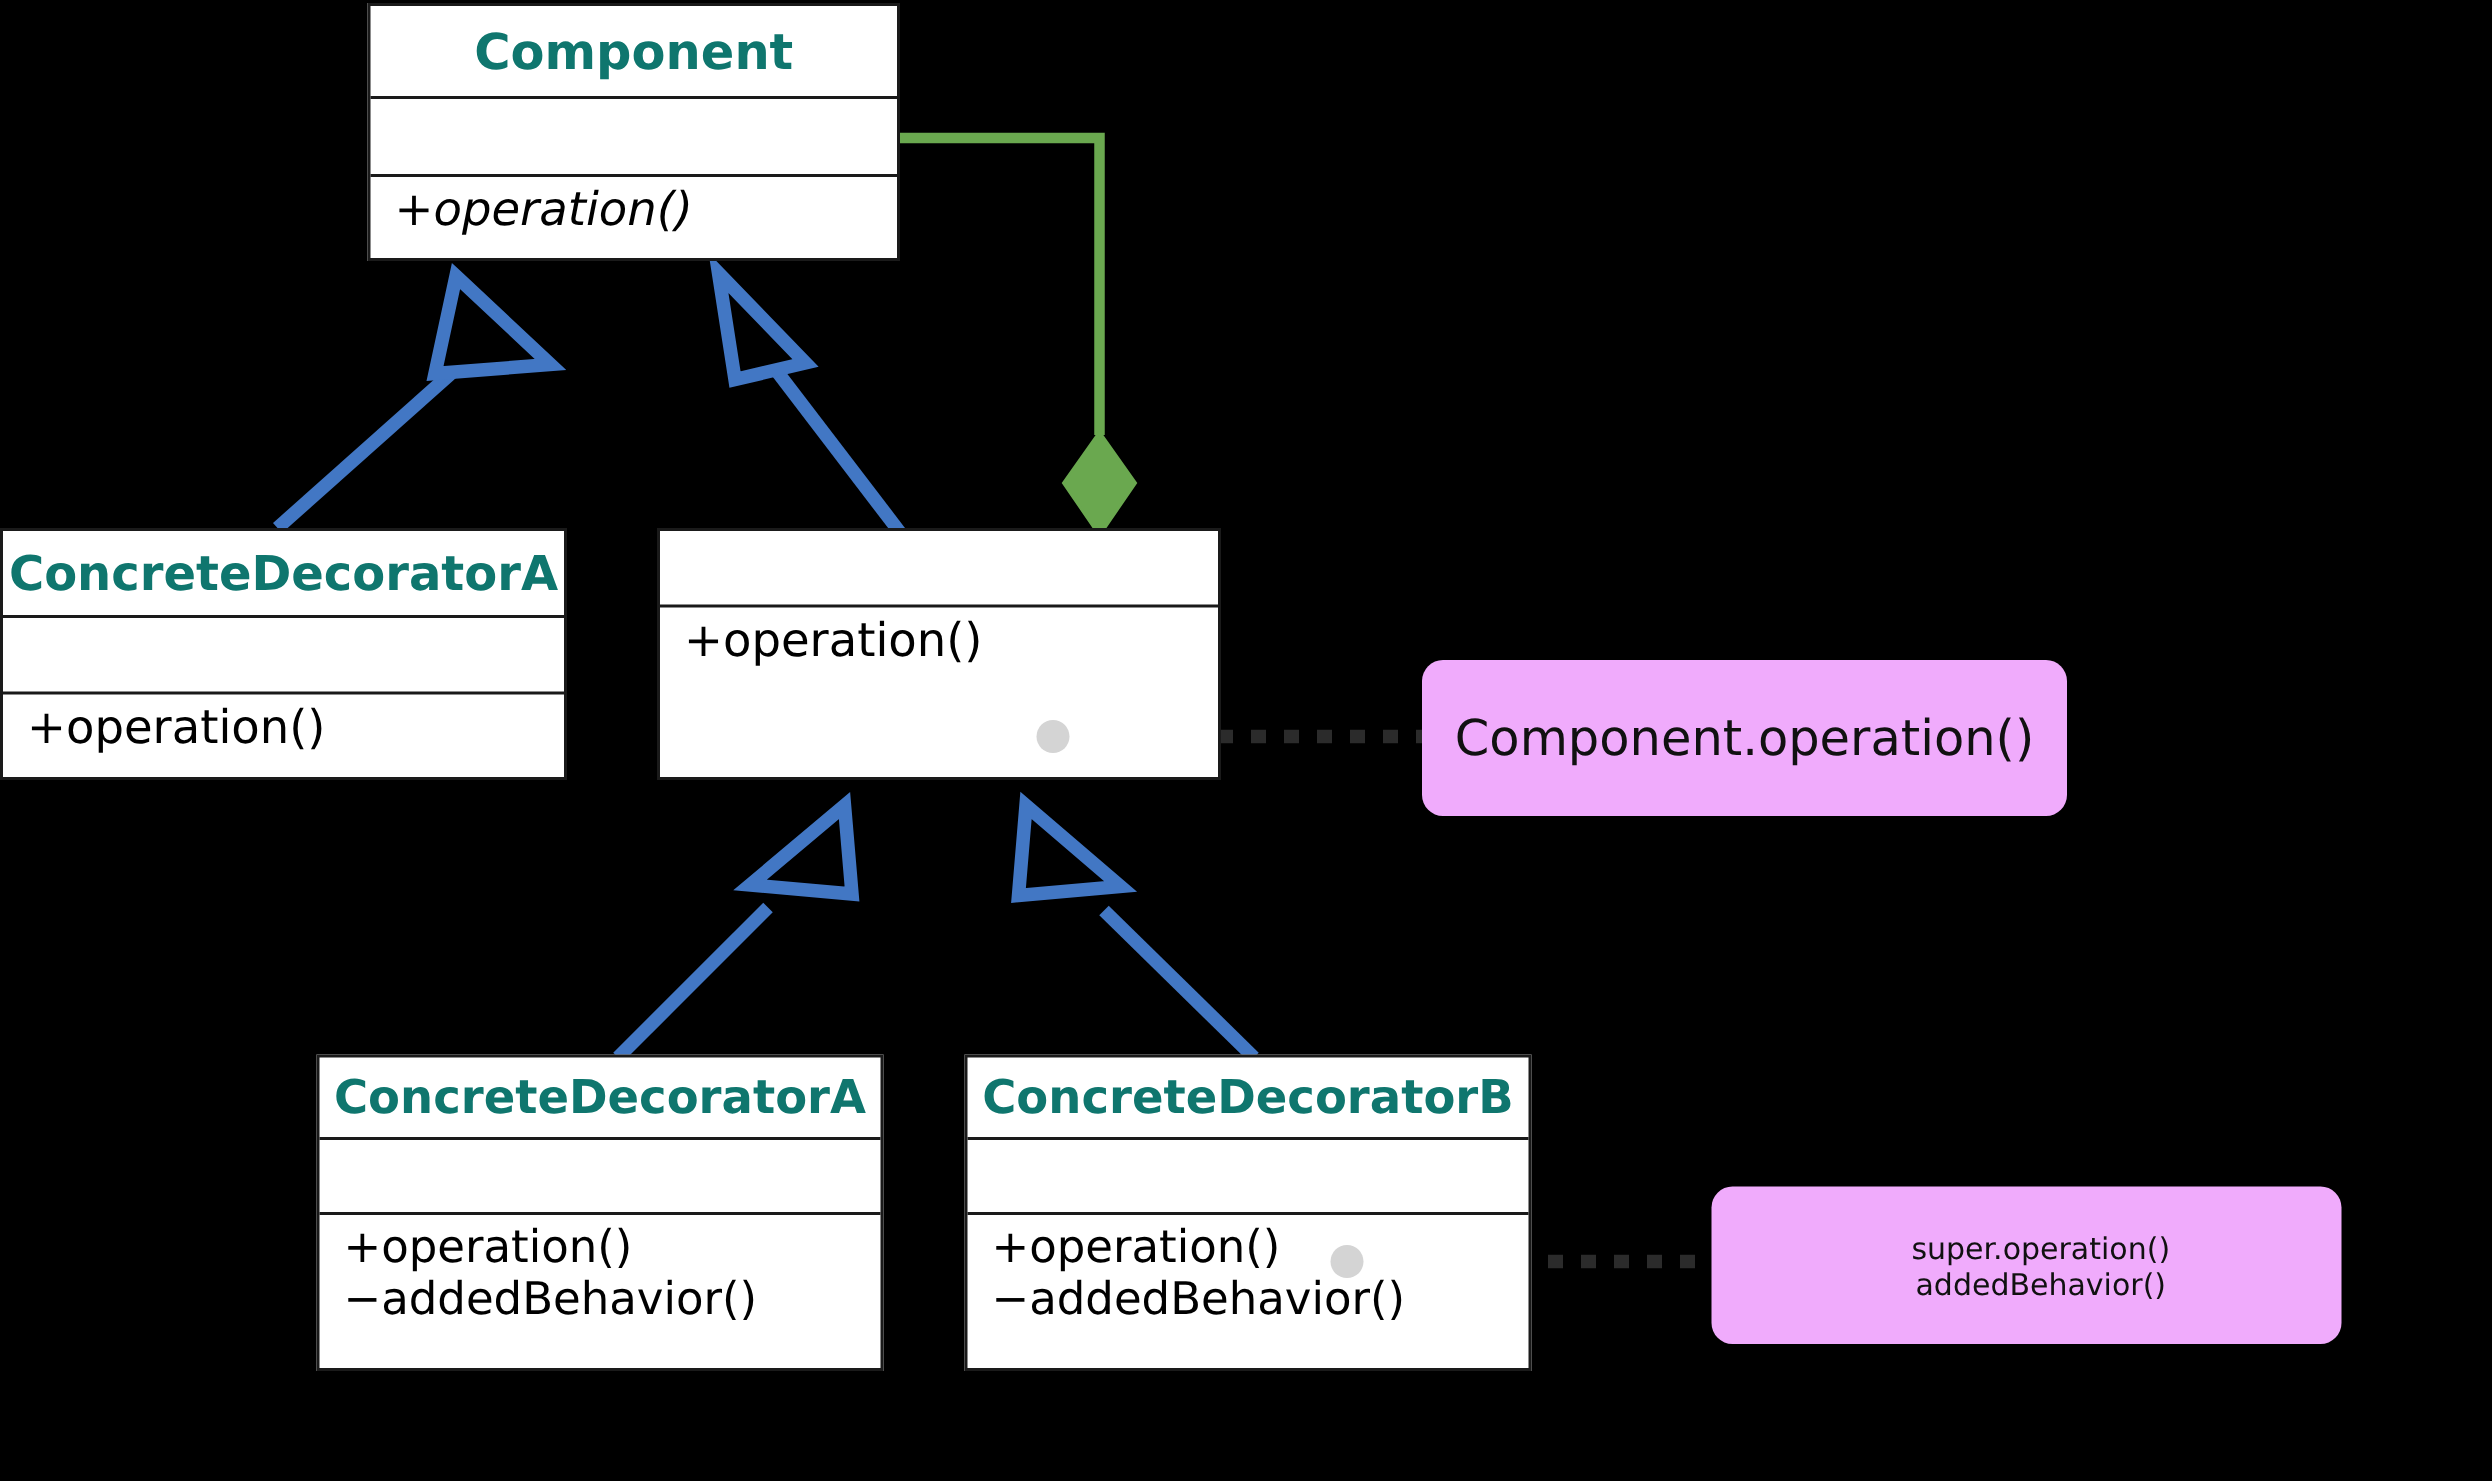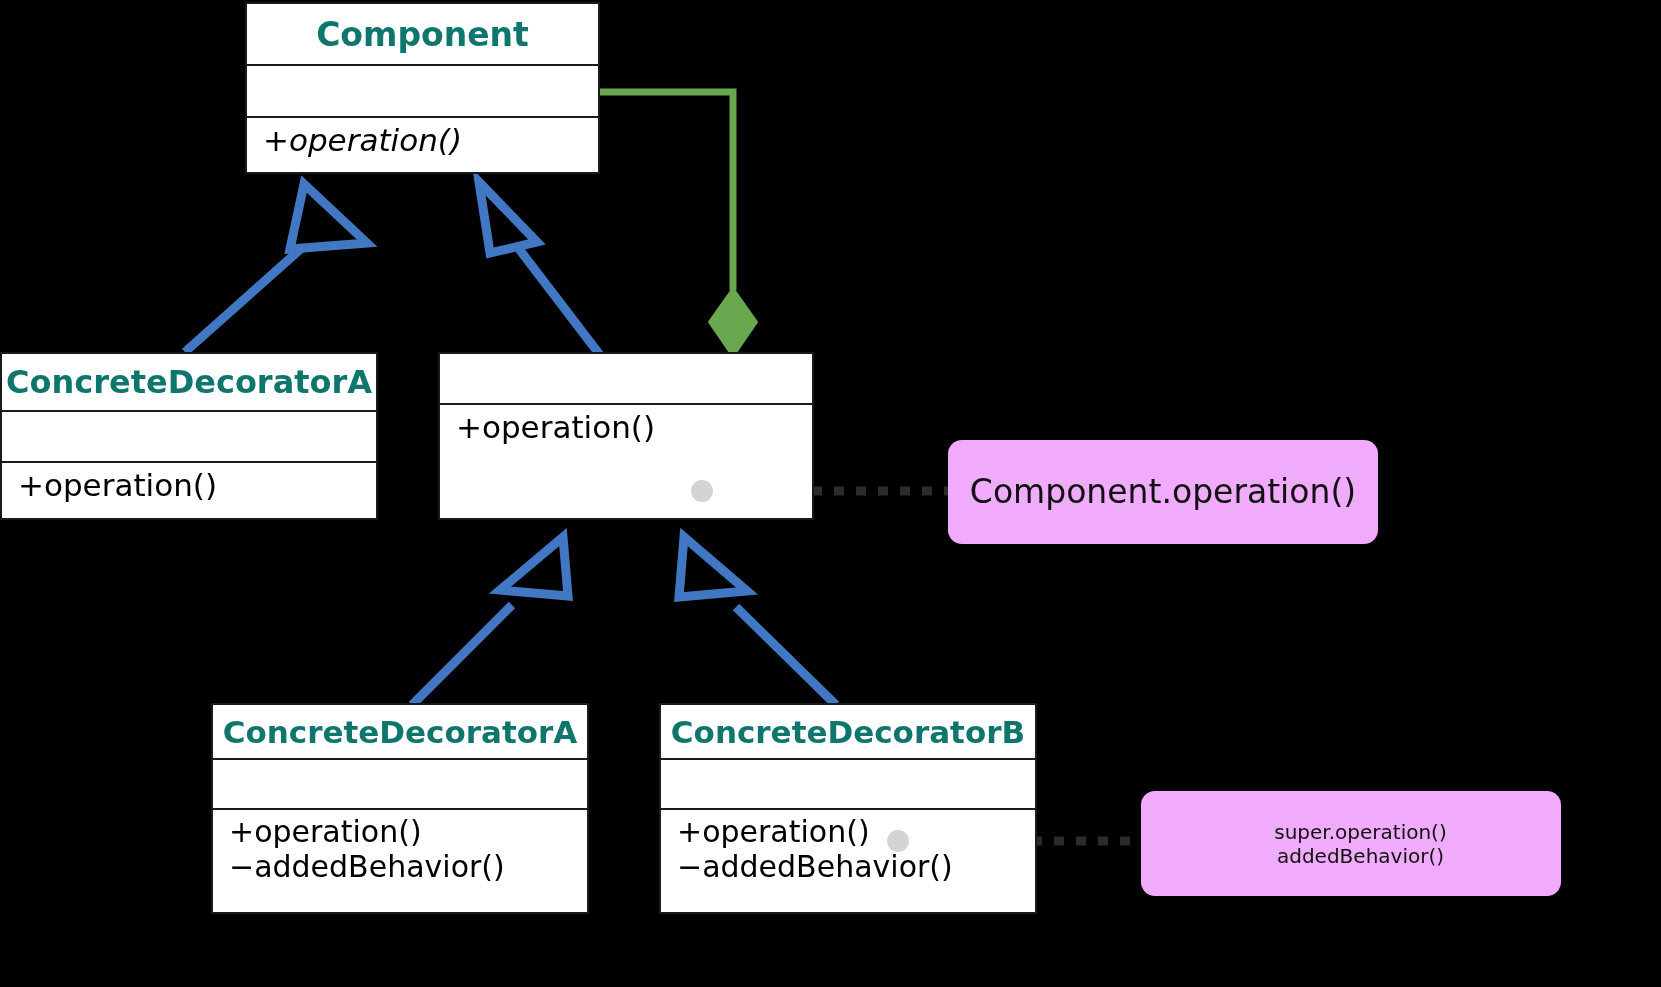--- a/index.html
+++ b/index.html
@@ -163,21 +163,21 @@
 
   <div class="uml-class" style="left:211px; top:703px; width:378px; height:211px;">
     <div class="uml-name" style="height:55px; font-size:31px;">ConcreteDecoratorA</div>
     <div class="uml-attrs" style="height:50px;"></div>
     <div class="uml-ops" style="flex:1; font-size:30px;">
       <div class="uml-op">+operation()</div>
       <div class="uml-op">−addedBehavior()</div>
     </div>
   </div>
 
-  <div class="uml-class" style="left:643px; top:703px; width:378px; height:211px;margin-left:16px;">
+  <div class="uml-class" style="left:643px; top:703px; width:378px; height:211px;">
     <div class="uml-name" style="height:55px; font-size:31px;">ConcreteDecoratorB</div>
     <div class="uml-attrs" style="height:50px;"></div>
     <div class="uml-ops" style="flex:1; font-size:30px;">
       <div class="uml-op">+operation()</div>
       <div class="uml-op">−addedBehavior()</div>
     </div>
   </div>
   <div class="anchor-dot" style="left:887px; top:830px;"></div>
 
   <div class="uml-note" style="left:948px; top:440px; width:430px; height:104px; font-size:33px;">

